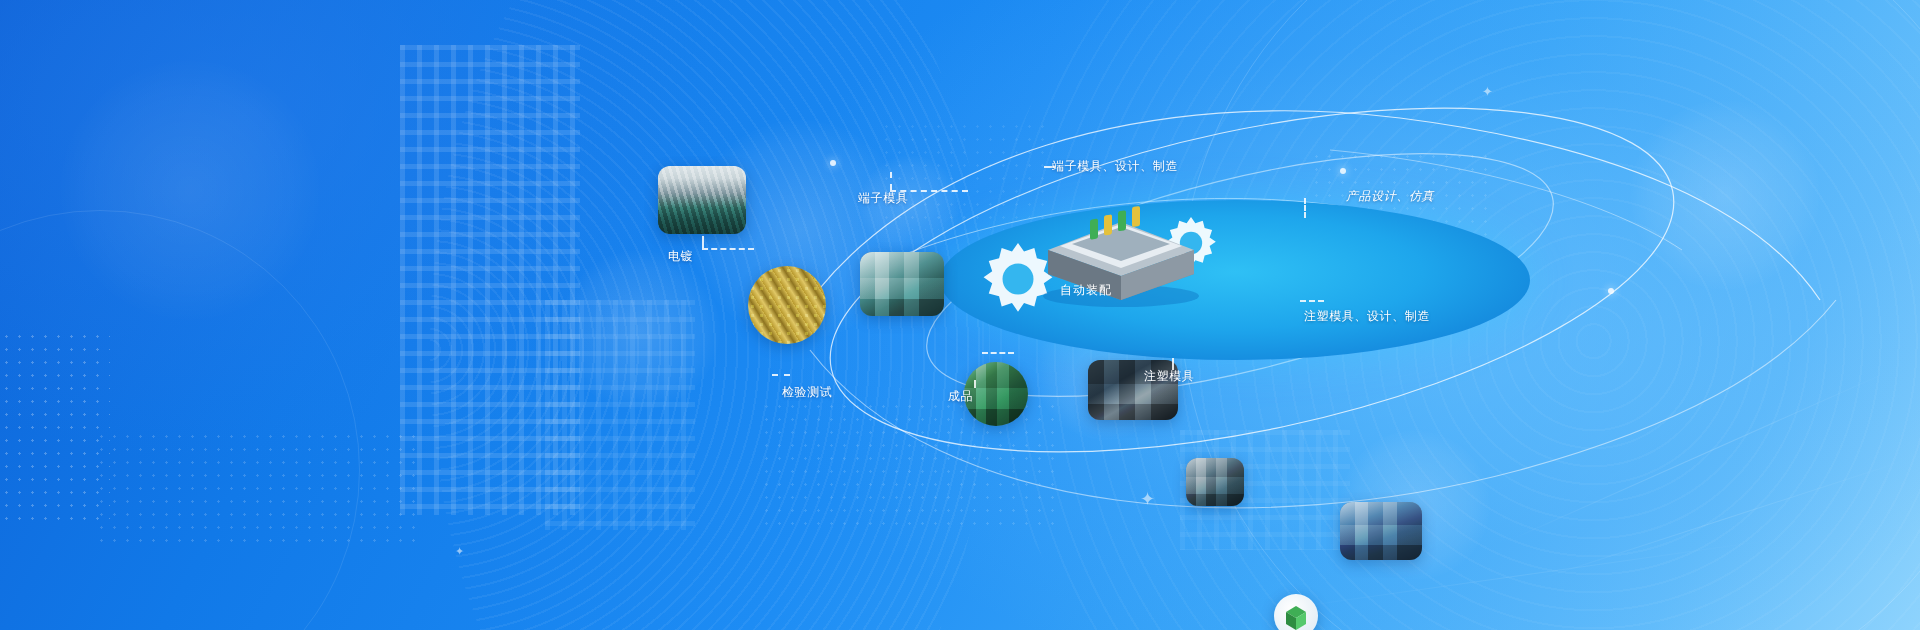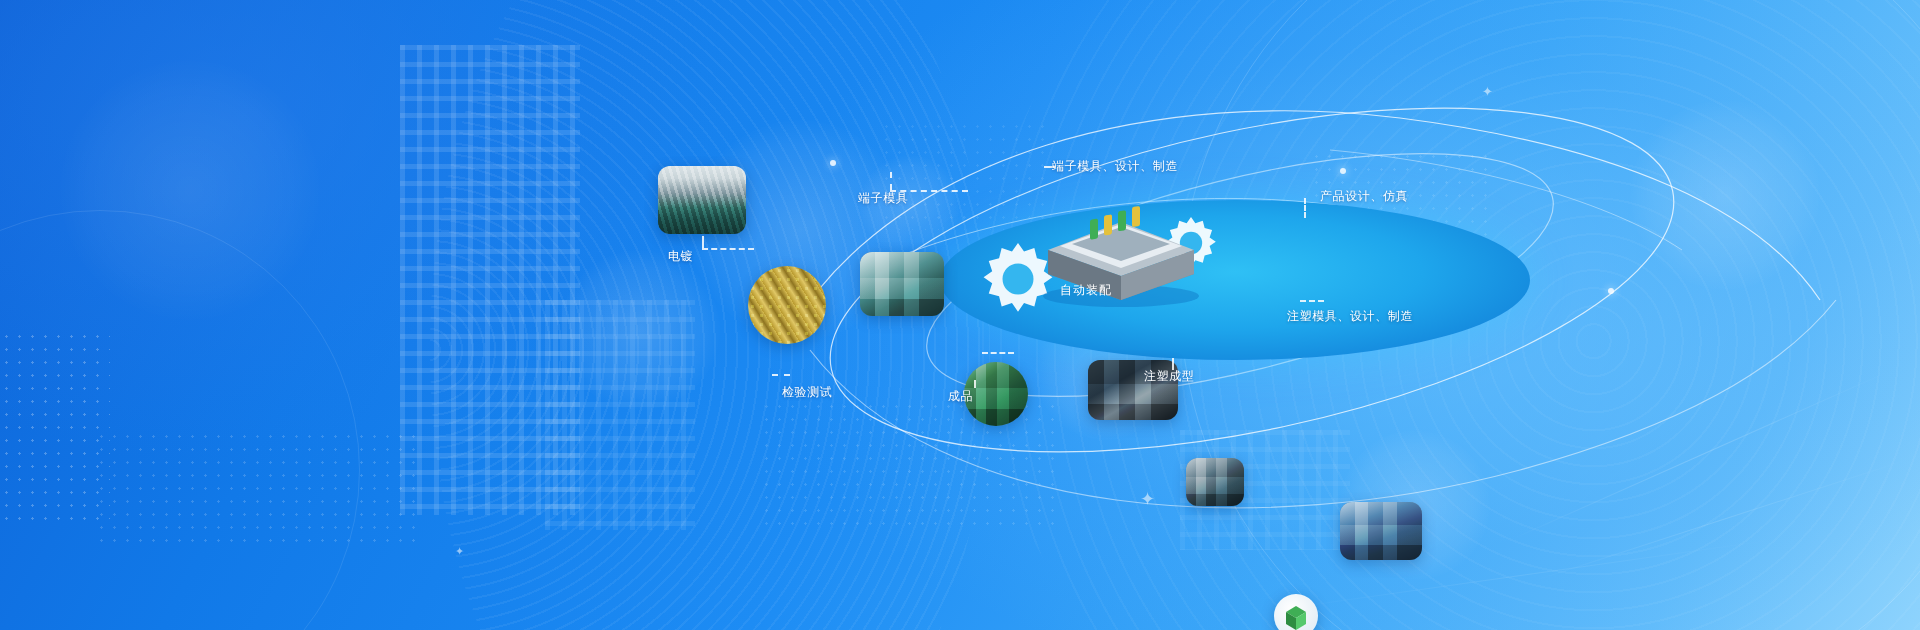--- a/index.html
+++ b/index.html
@@ -266,27 +266,27 @@
 
     <div class="node rel p-blue tex-block" style="left:700px; top:120px; width:82px; height:58px;"></div>
     <div class="node circle rel" style="left:634px; top:154px; width:44px; height:44px; background:radial-gradient(circle at 40% 35%,#ffffff,#dbe8f2);">
       <svg viewBox="0 0 44 44" width="44" height="44">
         <path d="M12 18 L22 12 L32 18 L22 24 Z" fill="#3fae55"></path>
         <path d="M12 18 L12 30 L22 36 L22 24 Z" fill="#2e8c41"></path>
         <path d="M22 24 L22 36 L32 30 L32 18 Z" fill="#56c96c"></path>
       </svg>
     </div>
     <div class="dashv" style="left:664px; top:198px; height:20px;"></div>
-    <div class="lbl" style="left:680px; top:188px;">产品设计、仿真</div>
+    <div class="lbl" style="left:706px; top:188px;font-style:italic;">产品设计、仿真</div>
 
     <div class="dash" style="left:660px; top:300px; width:24px;"></div>
-    <div class="lbl" style="left:647px; top:308px;">注塑模具、设计、制造</div>
+    <div class="lbl" style="left:664px; top:308px;">注塑模具、设计、制造</div>
 
     <div class="dashv" style="left:532px; top:358px; height:12px;"></div>
-    <div class="lbl" style="left:504px; top:368px;">注塑成型</div>
+    <div class="lbl" style="left:504px; top:368px;">注塑模具</div>
 
     <div class="dashv" style="left:334px; top:380px; height:8px;"></div>
     <div class="lbl" style="left:308px; top:388px;font-family:Liberation Mono, monospace;">成品</div>
     <div class="dash" style="left:342px; top:352px; width:32px;"></div>
 
     <div class="dash" style="left:132px; top:374px; width:18px;"></div>
     <div class="lbl" style="left:142px; top:384px;font-family:Liberation Mono, monospace;">检验测试</div>
 
   </div>
 </div>

